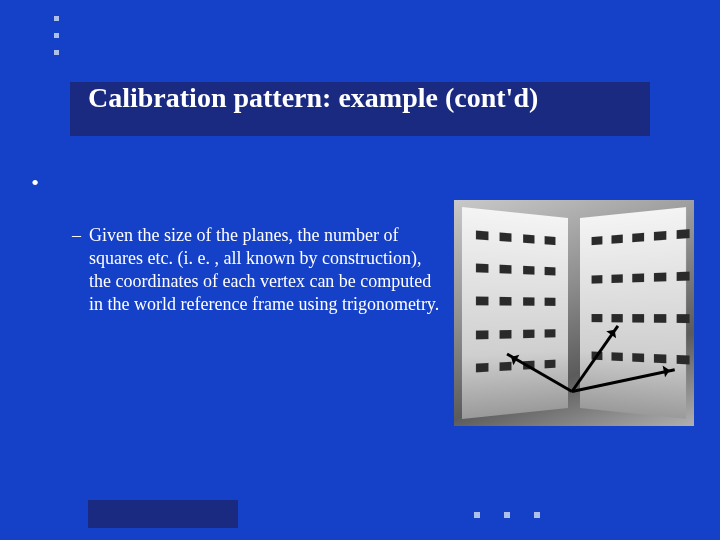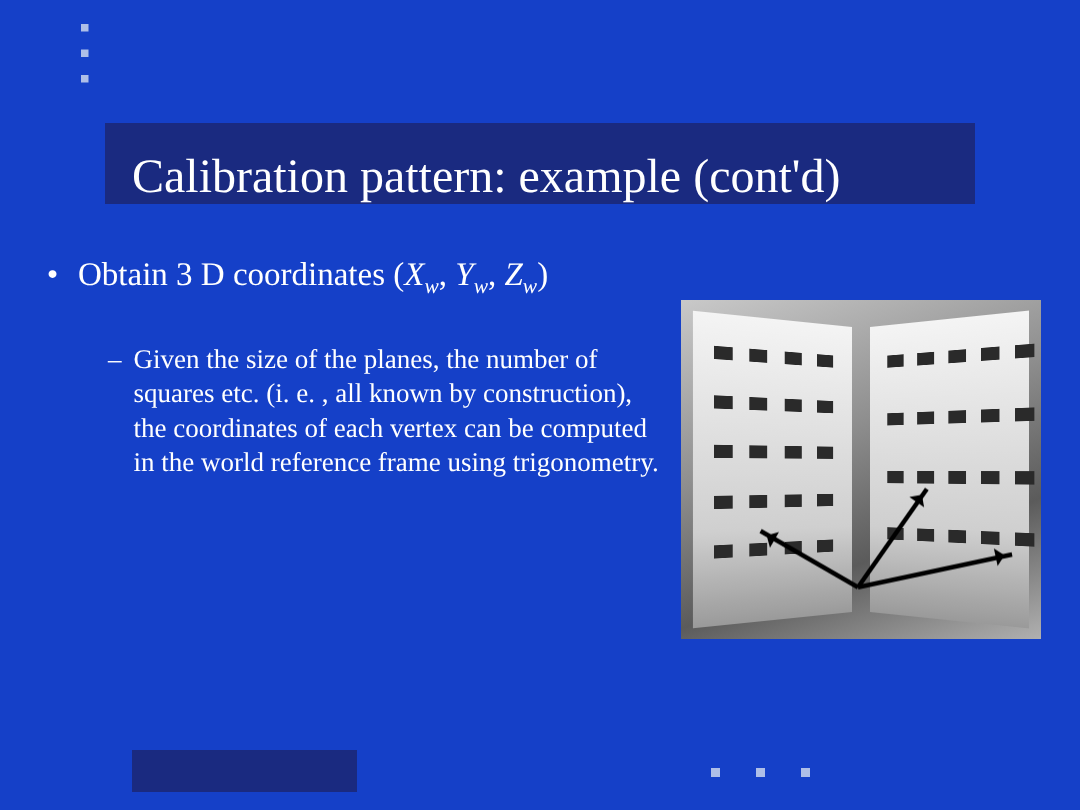--- a/index.html
+++ b/index.html
@@ -10,25 +10,25 @@
     color: #fff;
     position: relative;
   }
   .dots-tl { position: absolute; top: 16px; left: 54px; }
   .dots-tl .dot { width: 5px; height: 5px; background: #aebfe8; margin-bottom: 12px; }
   .title-bar {
     position: absolute;
     top: 82px; left: 70px;
     width: 580px; height: 54px;
     background: #1a2a80;
-    display: flex; align-items: flex-end;
+    display: flex; align-items: flex-start;
     padding-left: 18px;
     color: #fff;
-    font-size: 32px;
-    font-weight: 400;
+    font-size: 28px;
+    font-weight: 700;
   }
   .content {
     position: absolute;
     top: 170px; left: 28px; right: 28px;
     color: #fff;
   }
   .bullet-row { display: flex; align-items: baseline; gap: 10px; font-size: 22px; }
   .bullet-row .b { width: 14px; text-align: center; }
   .sub-row {
     margin-top: 28px;
@@ -81,23 +81,20 @@
   <div class="dot"></div>
 </div>
 
 <div class="title-bar">
   <span>Calibration pattern: example (cont'd)</span>
 </div>
 
 <div class="content">
   <div class="bullet-row">
     <span class="b">•</span>
-    <span>
-      <span>Obtain 3 D coordinates (</span><span class="sub-italic">X</span><sub>w</sub><span>, </span><span class="sub-italic">Y</span><sub>w</sub><span>, </span><span class="sub-italic">Z</span><sub>w</sub><span>)</span>
-    </span>
   </div>
   <div class="sub-row">
     <span class="d">–</span>
     <span>Given the size of the planes, the number of squares etc. (i. e. , all known by construction), the coordinates of each vertex can be computed in the world reference frame using trigonometry.</span>
   </div>
 </div>
 
 <div class="figure" title="Two angled calibration planes with dark square grids and coordinate-axis arrows">
   <div class="pane left">
     <div class="grid">

